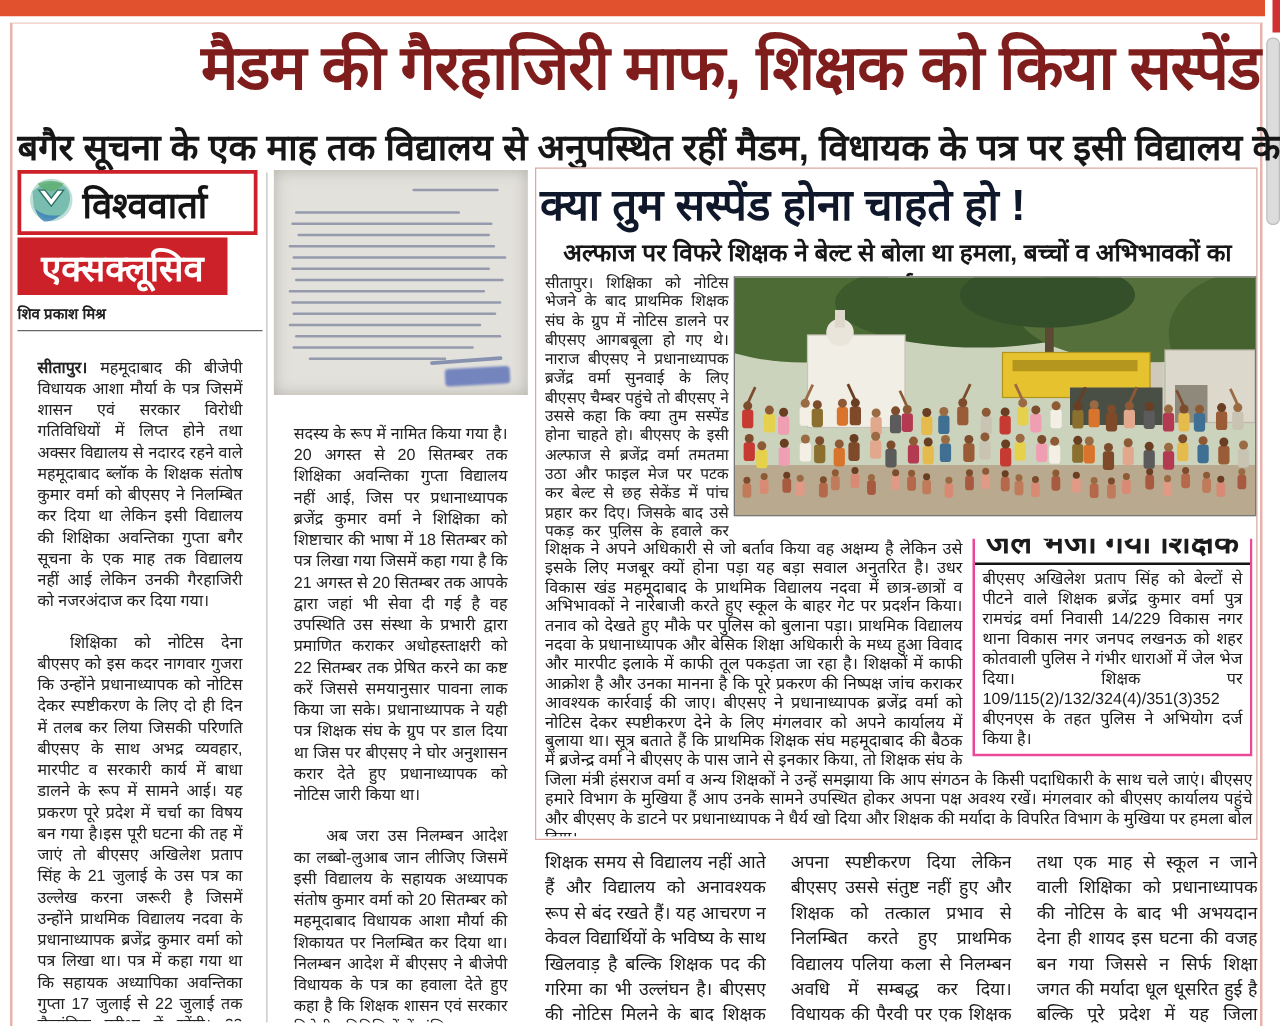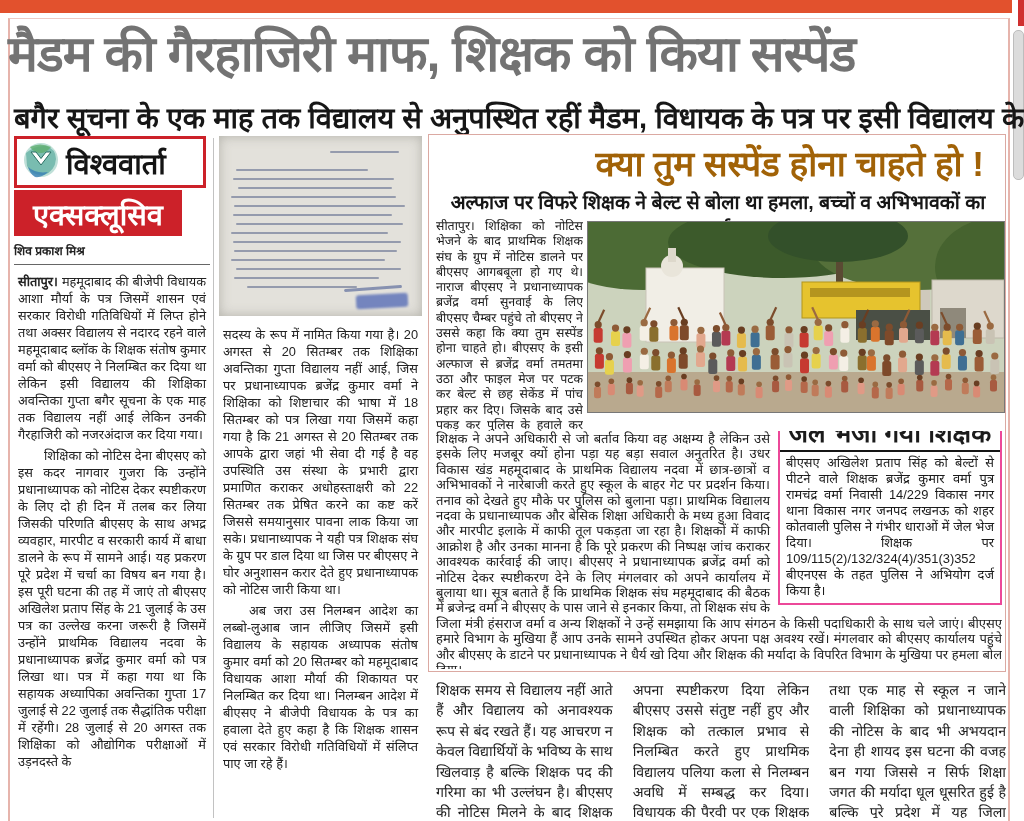--- a/index.html
+++ b/index.html
@@ -6,51 +6,51 @@
   #canvas{position:relative;width:1024px;height:821px;background:#fff;overflow:hidden;
     font-family:"Liberation Sans","DejaVu Sans",sans-serif;color:#1b1b1b;}
   .abs{position:absolute;}
   
   #topbar{left:0;top:0;width:1012px;height:13px;background:#e2512d;}
   #topRightTick{left:1018px;top:0;width:6px;height:26px;background:#d03030;}
   #scrollThumb{left:1013px;top:30px;width:9px;height:148px;background:#dcdcdc;border:1px solid #bdbdbd;border-radius:5px;}
   
   #clip{left:8px;top:18px;width:998px;height:802px;border-left:2px solid #e6b4ac;border-right:2px solid #e6b4ac;border-top:1px solid #eecac4;}
   
-  #headline{left:8px;top:26px;width:988px;text-align:left;font-size:50px;font-weight:800;
-    letter-spacing:-1px;line-height:1.15;color:#737373;white-space:nowrap;}
+  #headline{left:20px;top:26px;width:988px;text-align:right;font-size:50px;font-weight:800;
+    letter-spacing:-1px;line-height:1.15;color:#7f1d1d;white-space:nowrap;}
   #subheadline{left:14px;top:97px;width:988px;text-align:right;font-size:29px;font-weight:700;color:#161616;white-space:nowrap;}
   
   #logoBox{left:14px;top:136px;width:192px;height:52px;border:3px solid #cc2129;background:#fff;
     display:flex;align-items:center;gap:6px;padding-left:5px;box-sizing:border-box;}
   #brandName{font-size:29px;font-weight:800;color:#141414;text-align:right;}
   #exclusiveBar{left:14px;top:190px;width:168px;height:46px;background:#cc2129;color:#fff;
     display:flex;align-items:center;justify-content:center;font-size:29px;font-weight:800;}
   #byline{left:14px;top:242px;width:196px;font-size:12px;font-weight:700;color:#222;}
   #bylineRule{left:14px;top:264px;width:196px;height:0;border-top:1.5px solid #666;}
   
   .newsText{font-size:12.8px;line-height:17px;text-align:justify;color:#222;}
-  .newsText p{margin:4px;}
+  .newsText p{margin:16px;}
   .newsText p.indent{text-indent:26px;}
   .newsText p b{font-weight:800;}
   #lcol1{left:14px;top:269px;width:196px;height:548px;overflow:hidden;}
   #colRule{left:213px;top:138px;width:0;height:680px;border-left:1px solid #c2c2c2;}
   
   #letterPhoto{left:219px;top:136px;width:203px;height:180px;background:#e3e1db;
     box-shadow:inset 0 0 12px rgba(120,120,110,.45);overflow:hidden;}
   #letterInk{position:absolute;left:10px;top:8px;right:10px;bottom:6px;filter:blur(.6px);}
   .hwline{height:2px;background:rgba(72,86,128,.5);border-radius:2px;margin-top:7px;}
   #letterStamp{position:absolute;right:14px;bottom:8px;width:52px;height:14px;background:#3a55b0;
     opacity:.65;border-radius:3px;filter:blur(1px);transform:rotate(-3deg);}
   #letterSign{position:absolute;right:20px;bottom:26px;width:58px;height:3px;background:rgba(60,80,140,.55);
     border-radius:2px;transform:rotate(-4deg);}
   #lcol2{left:219px;top:322px;width:203px;height:496px;overflow:hidden;}
   
   #rightBox{left:428px;top:134px;width:578px;height:538px;border:1.5px solid #dba9a2;box-sizing:border-box;background:#fff;}
-  #rHeadline{left:412px;top:139px;width:572px;text-align:right;font-size:35px;font-weight:800;color:#a16207;}
+  #rHeadline{left:432px;top:139px;width:572px;text-align:left;font-size:35px;font-weight:800;color:#0f172a;}
   #rSubheadline{left:432px;top:188px;width:572px;text-align:center;font-size:19.5px;font-weight:700;color:#161616;}
   #rLeadCol{left:436px;top:219px;width:147px;height:212px;overflow:hidden;font-size:12.4px;line-height:15.3px;text-align:justify;}
   #rLeadCol p{margin:0;}
   
   #protestPhoto{left:587px;top:221px;width:418px;height:192px;border:1px solid #777;box-sizing:border-box;background:#cdd3c0;overflow:hidden;}
   
   #midText{left:436px;top:431px;width:566px;height:238px;overflow:hidden;font-size:13px;line-height:15.4px;text-align:justify;}
   #midText p{margin:0;}
   #jailBox{float:right;width:224px;margin:-16px 0 4px 8px;border:2px solid #ec4899;background:#fff;box-sizing:border-box;}
   #jailHead{font-size:26px;font-weight:800;text-align:center;line-height:1.2;border-bottom:2px solid #151515;padding:1px 2px;}

